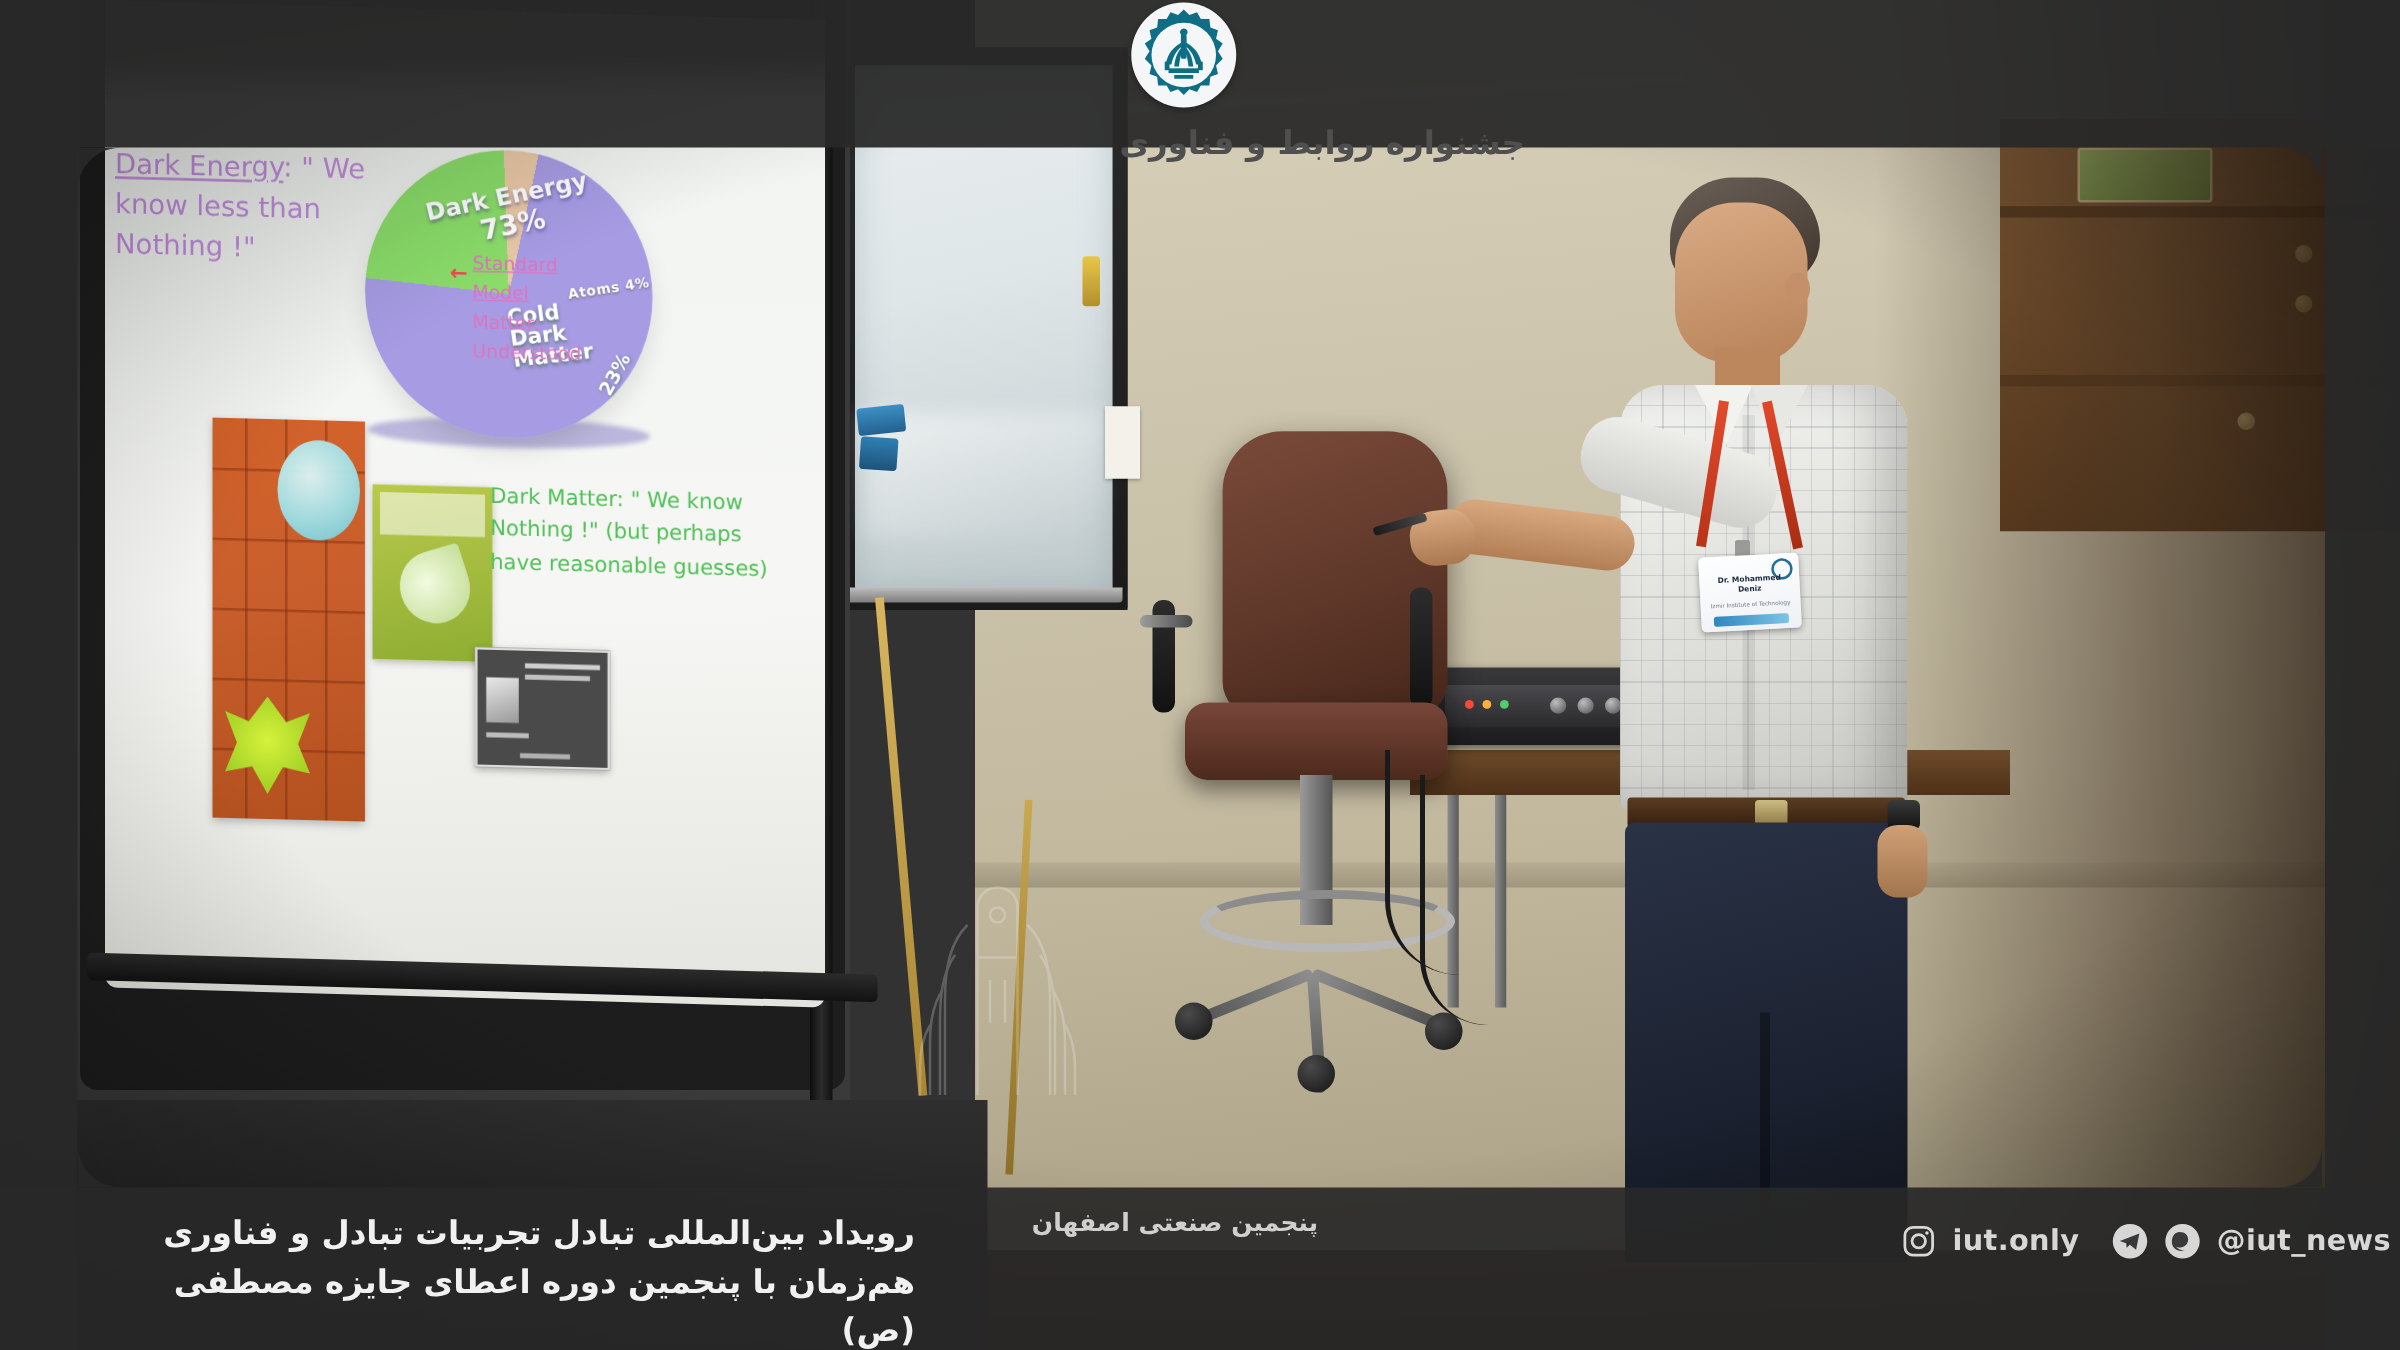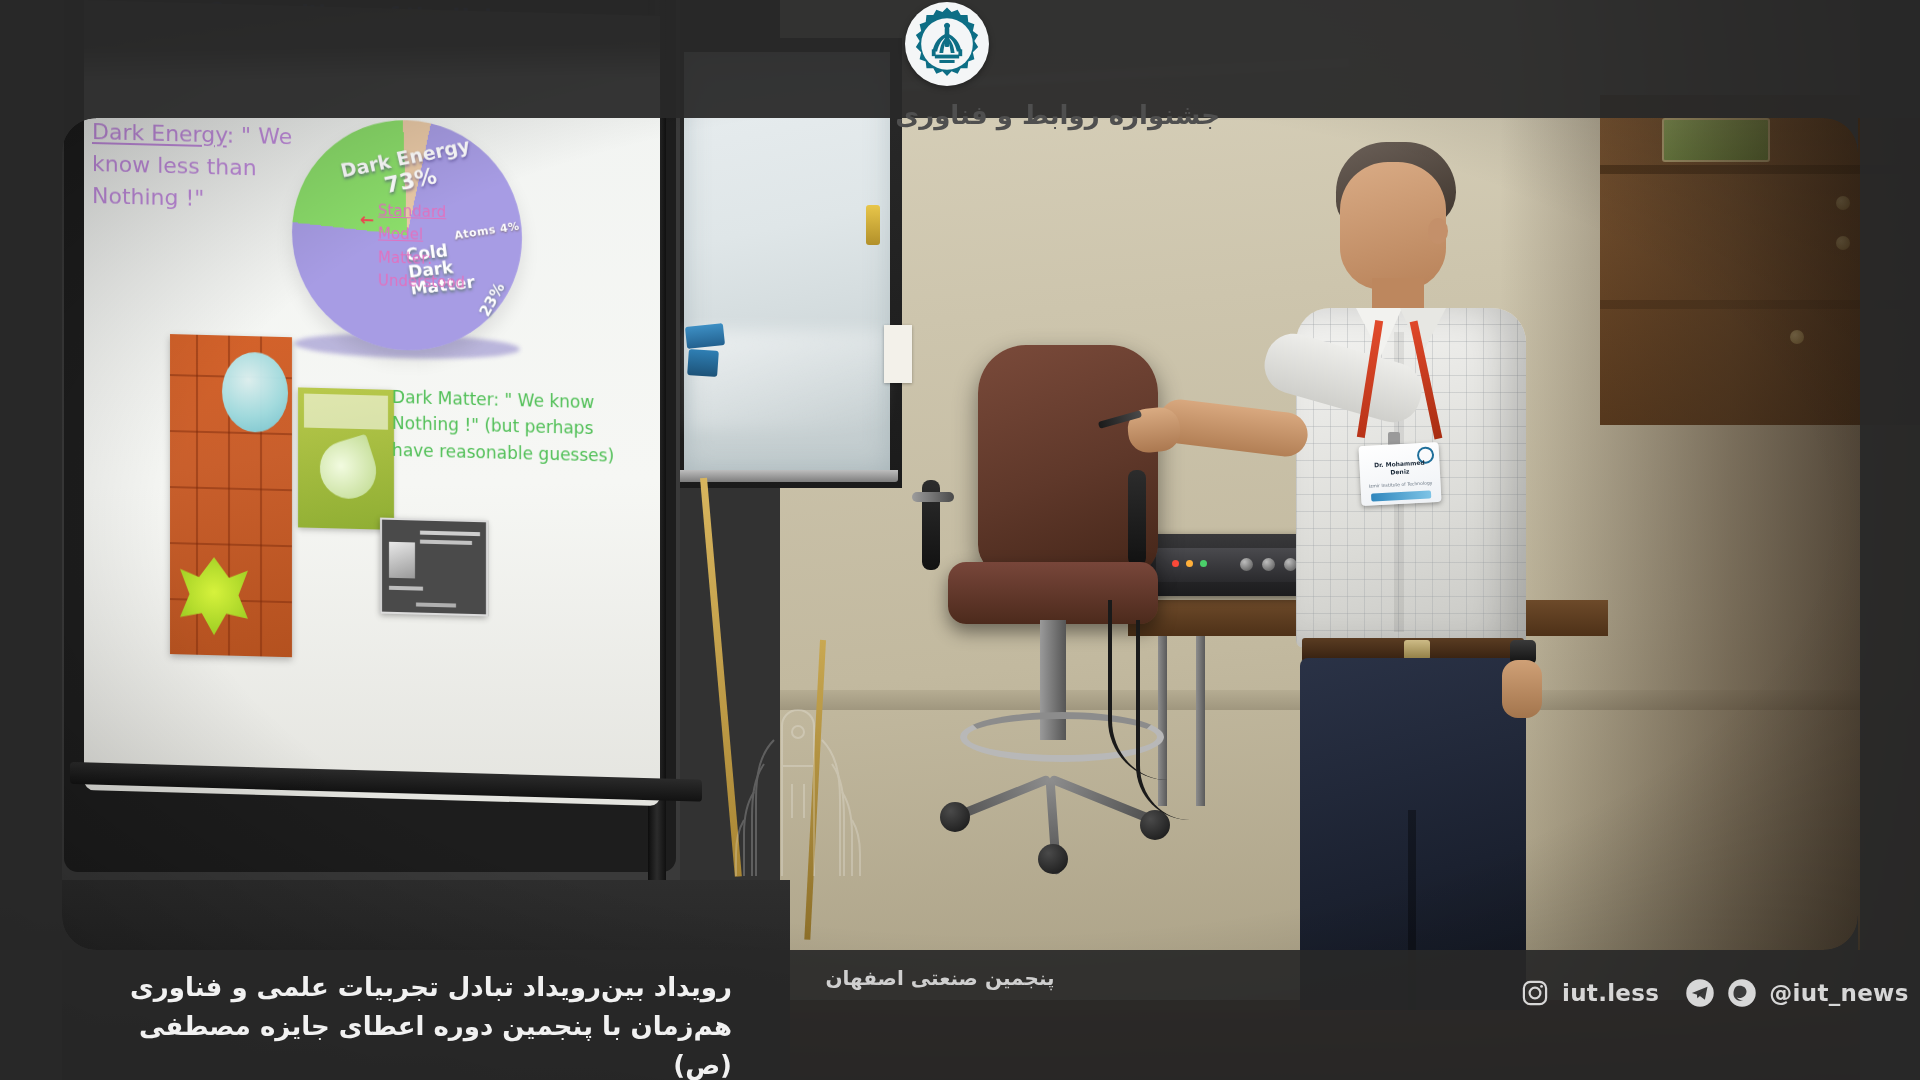--- a/index.html
+++ b/index.html
@@ -510,37 +510,37 @@
       <path d="M36 92 c-8 12 -10 26 -10 42 v42"></path>
       <path d="M124 92 c8 12 10 26 10 42 v42"></path>
       <path d="M26 120 c-6 10 -8 22 -8 34 v22"></path>
       <path d="M134 120 c6 10 8 22 8 34 v22"></path>
       <path d="M74 84 v34"></path>
         <path d="M86 84 v34"></path>
     </svg>
   </div>
 
   <div class="headline">
-    <div class="l1">رویداد بین‌رویداد تبادل تجربیات علمی و فناوری</div>
+    <div class="l1">رویداد بین‌المللی تبادل تجربیات تبادل و فناوری</div>
     <div class="l2">هم‌زمان با پنجمین دوره اعطای جایزه مصطفی (ص)</div>
   </div>
 
   <div class="org">
     <div class="o2">پنجمین صنعتی اصفهان</div>
   </div>
 
   <div class="social">
     <span class="soc-ic">
       <svg width="28" height="28" viewBox="0 0 24 24" fill="none" stroke="#d7d7d7" stroke-width="1.9">
         <rect x="2.5" y="2.5" width="19" height="19" rx="5.5"></rect>
         <circle cx="12" cy="12" r="4.6"></circle>
         <circle cx="17.6" cy="6.4" r="1.2" fill="#d7d7d7" stroke="none"></circle>
       </svg>
     </span>
-    <span class="soc-txt">iut.less</span>
+    <span class="soc-txt">iut.only</span>
 
     <span class="soc-ic gap-l">
       <svg width="30" height="30" viewBox="0 0 24 24">
         <circle cx="12" cy="12" r="11" fill="#d7d7d7"></circle>
         <path d="M5.5 11.9 L18 7 L15.9 17.4 L11.9 14.3 L9.9 16.2 L9.8 13.4 Z" fill="#3a3a3a"></path>
         <path d="M9.9 16.2 L9.8 13.4 L16.2 8.9 L10.6 13.9 Z" fill="#2b2b2b"></path>
       </svg>
     </span>
     <span class="soc-ic">
       <svg width="30" height="30" viewBox="0 0 24 24">

